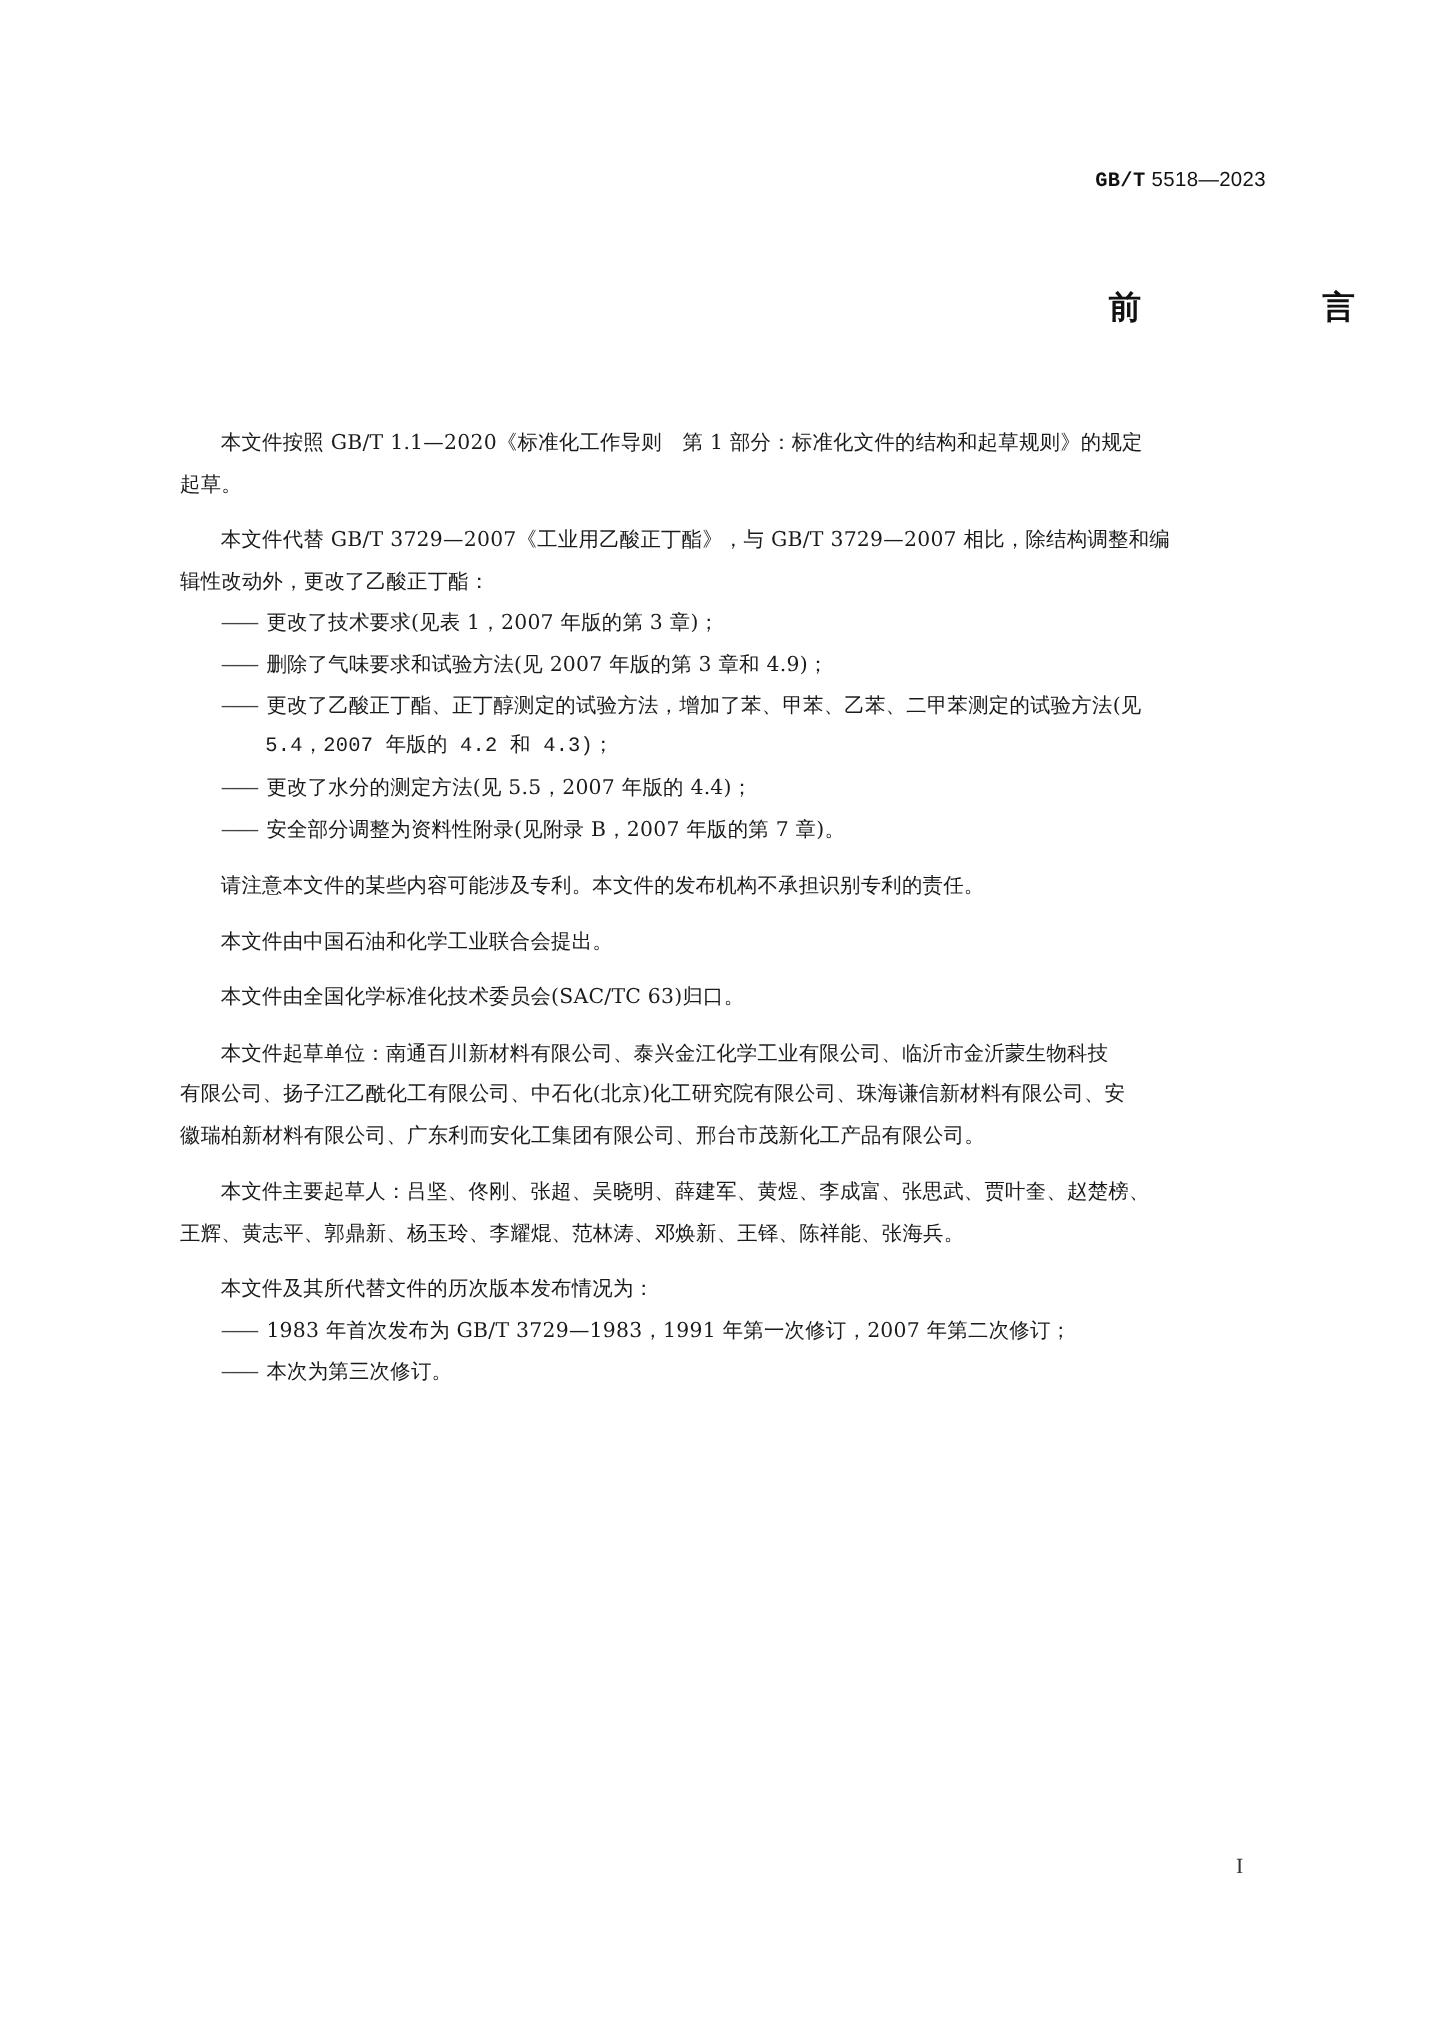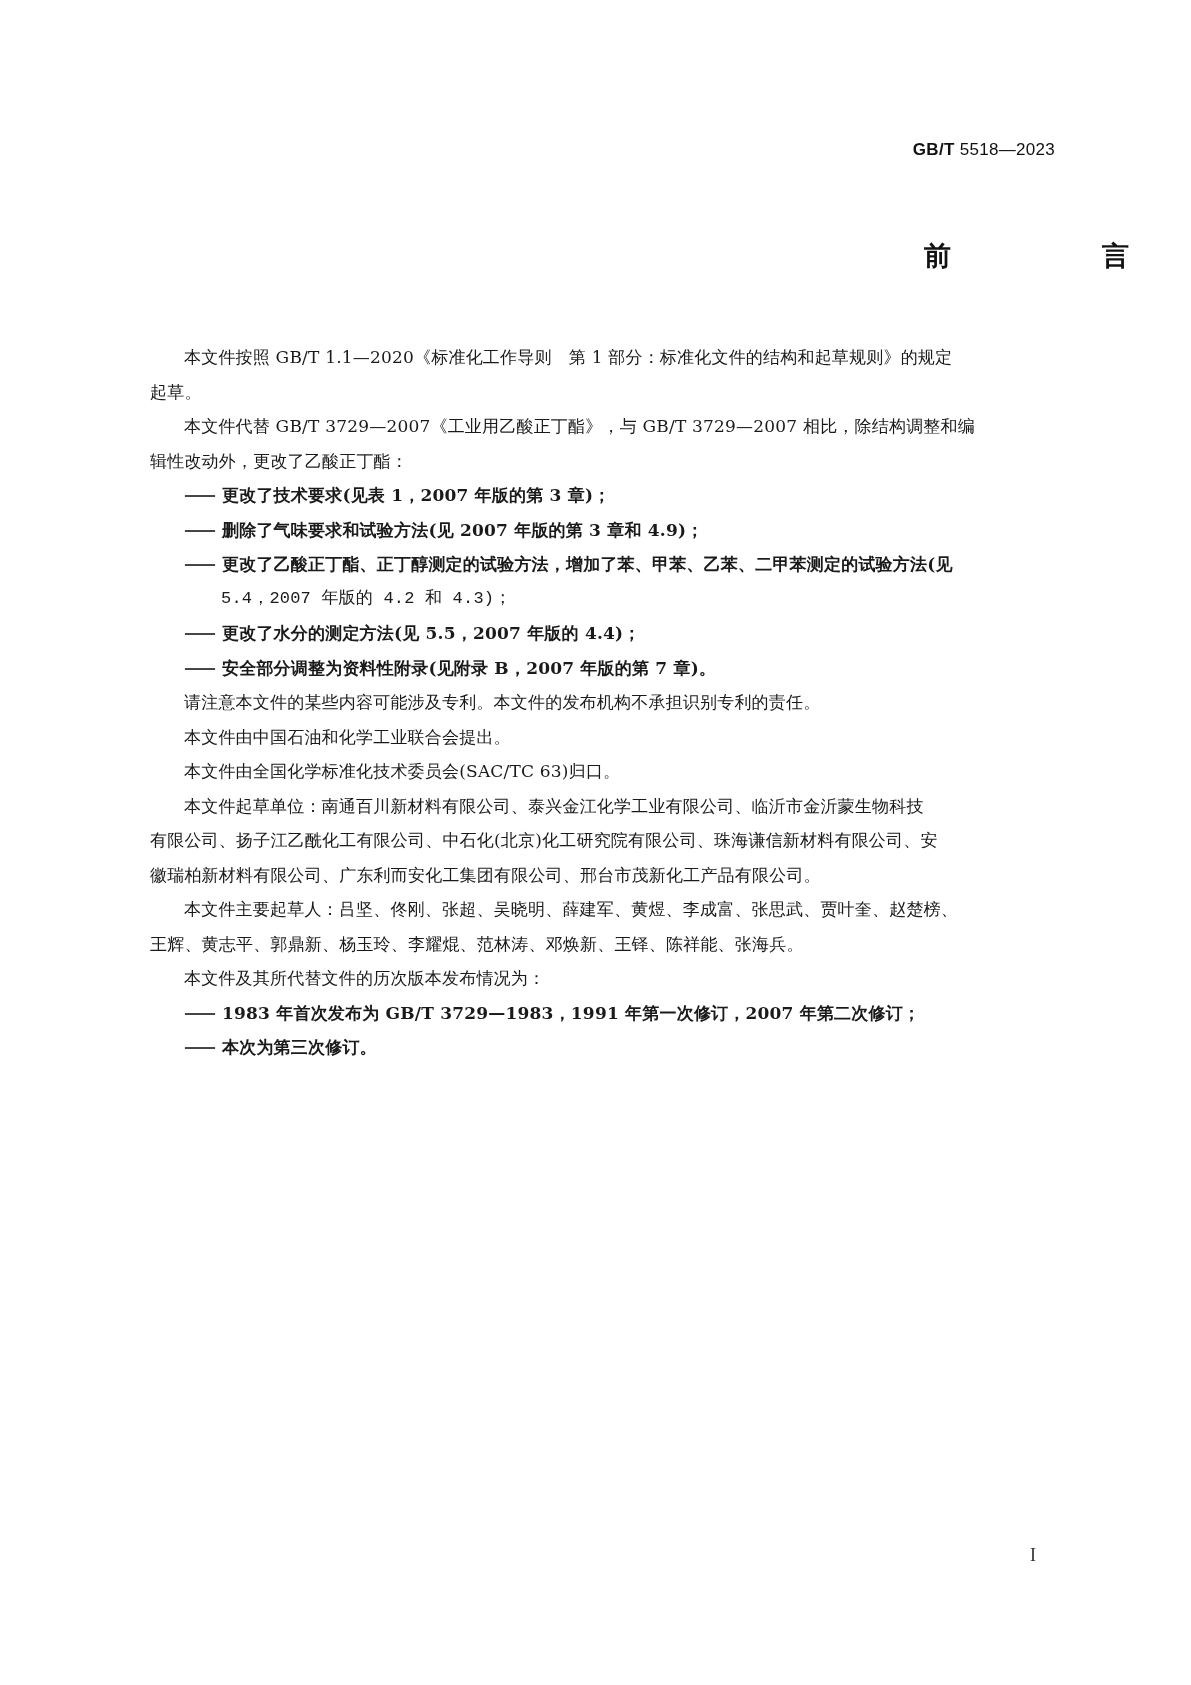--- a/index.html
+++ b/index.html
@@ -18,21 +18,21 @@
     .std-code {
       position: absolute;
       right: 136px;
       top: 140px;
       font-family: "Liberation Sans", "DejaVu Sans", sans-serif;
       font-size: 17px;
       letter-spacing: 0.3px;
       color: #111;
     }
     .std-code b {
-      font-family: Liberation Sans, sans-serif;
+      font-family: Liberation Mono, monospace;
       font-weight: bold;
     }
     .title {
       position: absolute;
       top: 238px;
       left: 0;
       width: 1191px;
       text-align: right;
       font-family: "DejaVu Sans", sans-serif;
       font-weight: bold;
@@ -48,22 +48,22 @@
       top: 340px;
       width: 912px;
       font-size: 17px;
       line-height: 34.5px;
     }
     .line {
       white-space: nowrap;
       height: 34.5px;
       letter-spacing: 0.2px;
     }
-    .indent { padding-left: 34px; }
-    .dash-indent { padding-left: 34px; font-weight: bold; }
+    .indent { padding-left: 34px; margin-top: 12px; }
+    .dash-indent { padding-left: 34px; }
     .dash-cont { padding-left: 71px; font-family: Liberation Mono, monospace; }
     .dash {
       display: inline-block;
       width: 38px;
       letter-spacing: -2px;
       color: #444;
     }
     .page-num {
       position: absolute;
       left: 1030px;

